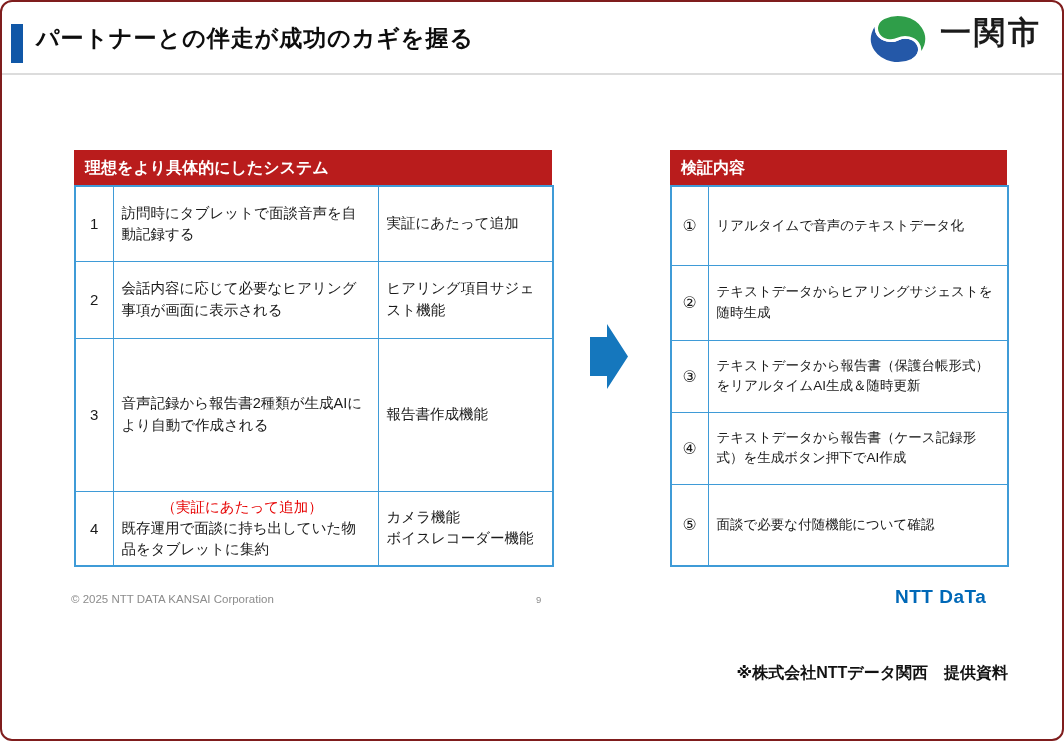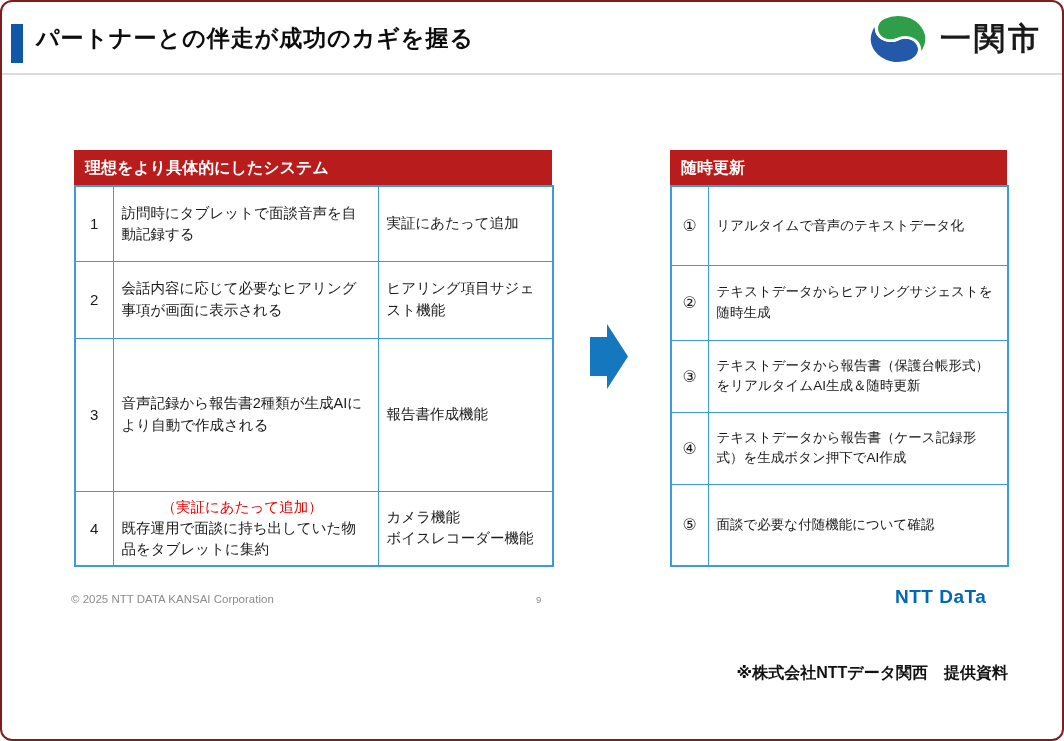--- a/index.html
+++ b/index.html
@@ -4,21 +4,21 @@
 <style>
   html,body{margin:0;padding:0;background:#fff;}
   body{font-family:"Liberation Sans","DejaVu Sans",sans-serif;}
   .slide{position:relative;width:1064px;height:741px;background:#ffffff;
          border:2px solid #7f1d1d;border-radius:12px;box-sizing:border-box;overflow:hidden;}
 
   
   .title-accent{position:absolute;left:9px;top:22px;width:12px;height:39px;background:#1057a7;}
   .page-title{position:absolute;left:34px;top:21px;margin:0;font-size:23px;font-weight:700;
               color:#0d0d0d;letter-spacing:1px;}
-  .city-logo{position:absolute;left:864px;top:10px;display:flex;align-items:center;}
+  .city-logo{position:absolute;left:864px;top:10px;display:flex;}
   .city-name{font-size:31px;font-weight:600;color:#1a1a1a;letter-spacing:3px;margin-left:10px;}
   .header-divider{position:absolute;left:0;top:71px;width:100%;height:2px;background:#dcdcdc;}
 
   
   .table-block{position:absolute;top:148px;}
   .table-block.left{left:72px;width:478px;}
   .table-block.right{left:668px;width:337px;}
   .tbl-header{height:35px;line-height:35px;background:#b91c1c;color:#ffffff;
               font-weight:700;font-size:16px;padding-left:11px;box-sizing:border-box;}
   table{border-collapse:collapse;table-layout:fixed;width:100%;}
@@ -108,21 +108,21 @@
       </table>
   </div>
 
   <div class="flow-arrow">
     <svg width="38" height="65" viewBox="0 0 38 65">
       <polygon points="0,13 17,13 17,0 38,32.5 17,65 17,52 0,52" fill="#1577bd"></polygon>
     </svg>
   </div>
 
   <div class="table-block right">
-    <div class="tbl-header">随時更新</div>
+    <div class="tbl-header">検証内容</div>
     <table>
       <colgroup>
           <col style="width:37px">
           <col style="width:300px">
         </colgroup>
       <tbody>
           <tr>
         <td class="num">①</td>
         <td class="desc">リアルタイムで音声のテキストデータ化</td>
       </tr>

